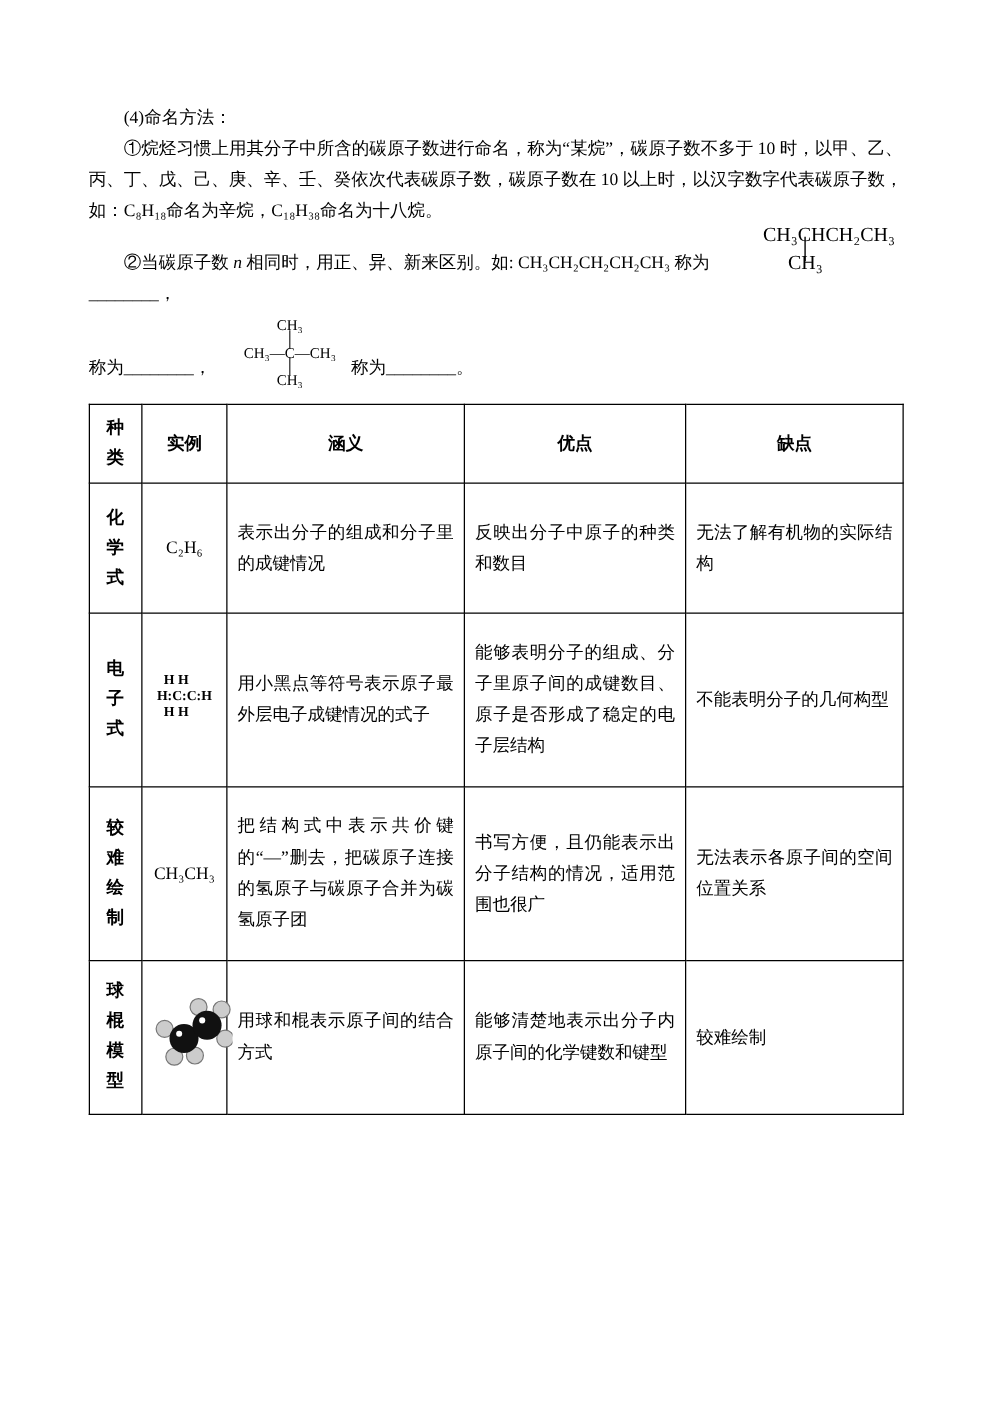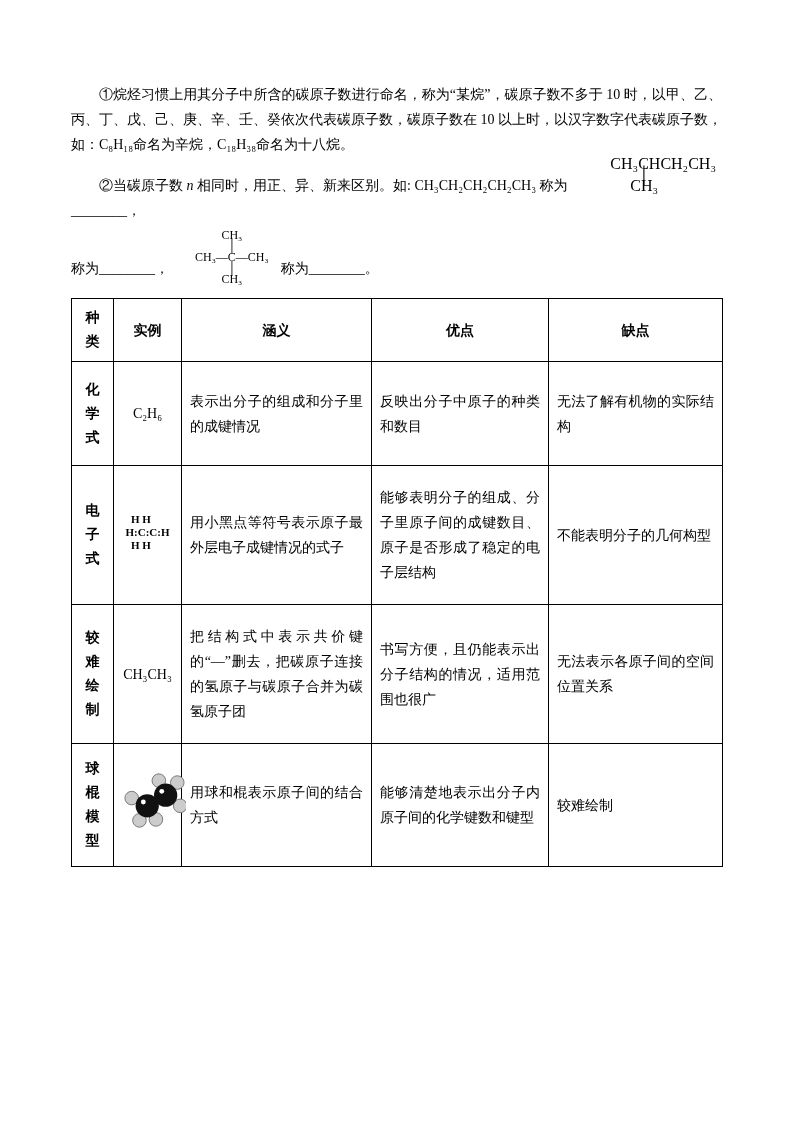--- a/index.html
+++ b/index.html
@@ -22,34 +22,35 @@
   .sec2{margin-top:14px;}
   table.rel{border-collapse:collapse;margin-top:12px;width:651px;table-layout:fixed;}
   .rel th,.rel td{border:1px solid #000;font-size:14px;line-height:25px;
                   vertical-align:middle;padding:4px 8px;}
   .rel th{text-align:center;font-weight:bold;height:54px;padding:4px 2px;}
   .c1{width:42px;}.c2{width:68px;}.c3{width:190px;}.c4{width:177px;}.c5{width:174px;}
   .rh1 td{height:95px;}.rh2 td{height:130px;}.rh3 td{height:95px;}
   .rh4 td{height:130px;}.rh5 td{height:114px;}
   .type-cell{text-align:center;font-weight:bold;padding:4px 2px;}
   .vstack{display:inline-block;width:1.05em;word-break:break-all;line-height:24px;
-          text-align:center;vertical-align:middle;text-indent:0;}
+          text-align:left;vertical-align:middle;text-indent:0;}
   .ex-cell{text-align:center;padding:4px 3px;}
   .txt{text-align:justify;}
   .mono{display:inline-block;font-family:Liberation Serif, serif;font-weight:bold;text-align:left;}
   .mono .prow{display:block;white-space:pre;}
   .ef{font-size:11px;line-height:13px;}
   .sf{font-size:10px;line-height:10.5px;}
 </style>
 </head>
 <body>
 
 <div class="page">
   <div class="content">
 
+    <p class="para indent">(4)命名方法：</p>
 
     <p class="para indent just">①烷烃习惯上用其分子中所含的碳原子数进行命名，称为“某烷”，碳原子数不多于 10 时，以甲、乙、丙、丁、戊、己、庚、辛、壬、癸依次代表碳原子数，碳原子数在 10 以上时，以汉字数字代表碳原子数，如：C₈H₁₈命名为辛烷，C₁₈H₃₈命名为十八烷。</p>
 
     <div class="para indent p3">
       <span class="struct-iso">
         <span class="srow">CH₃CHCH₂CH₃</span>
         <span class="srow iso-bond">│</span>
         <span class="srow iso-ch3">CH₃</span>
       </span>
       <span>②当碳原子数 </span><i>n</i><span> 相同时，用正、异、新来区别。如: CH₃CH₂CH₂CH₂CH₃ 称为</span><span class="blank">________</span><span>，</span>

